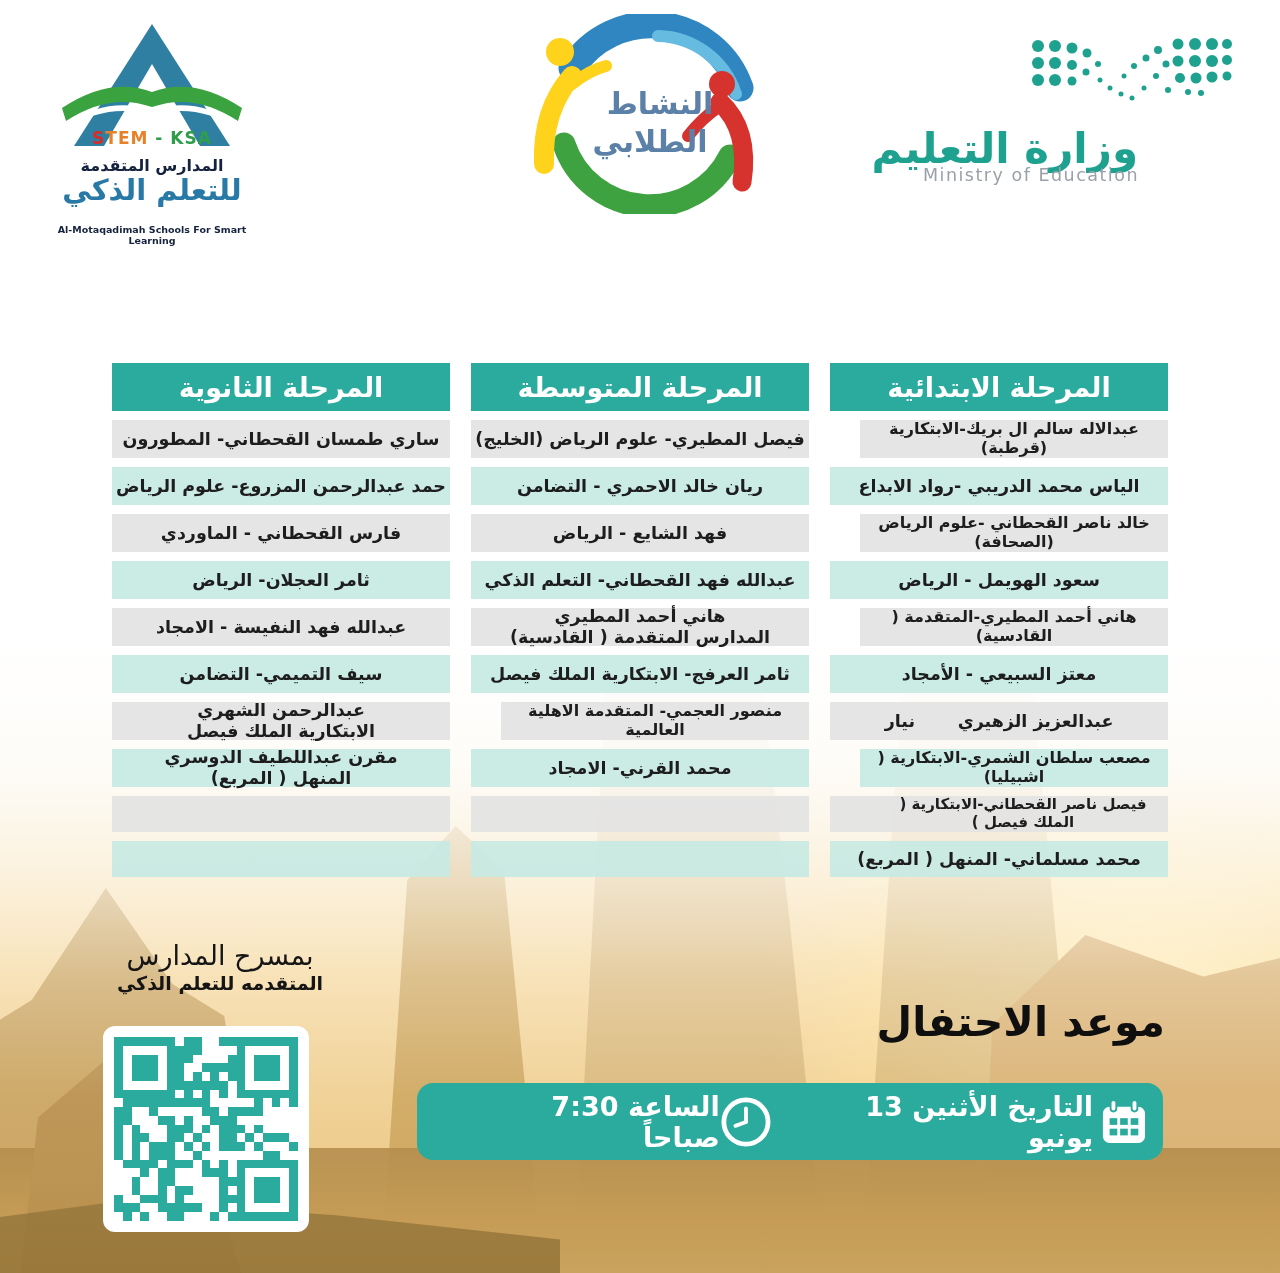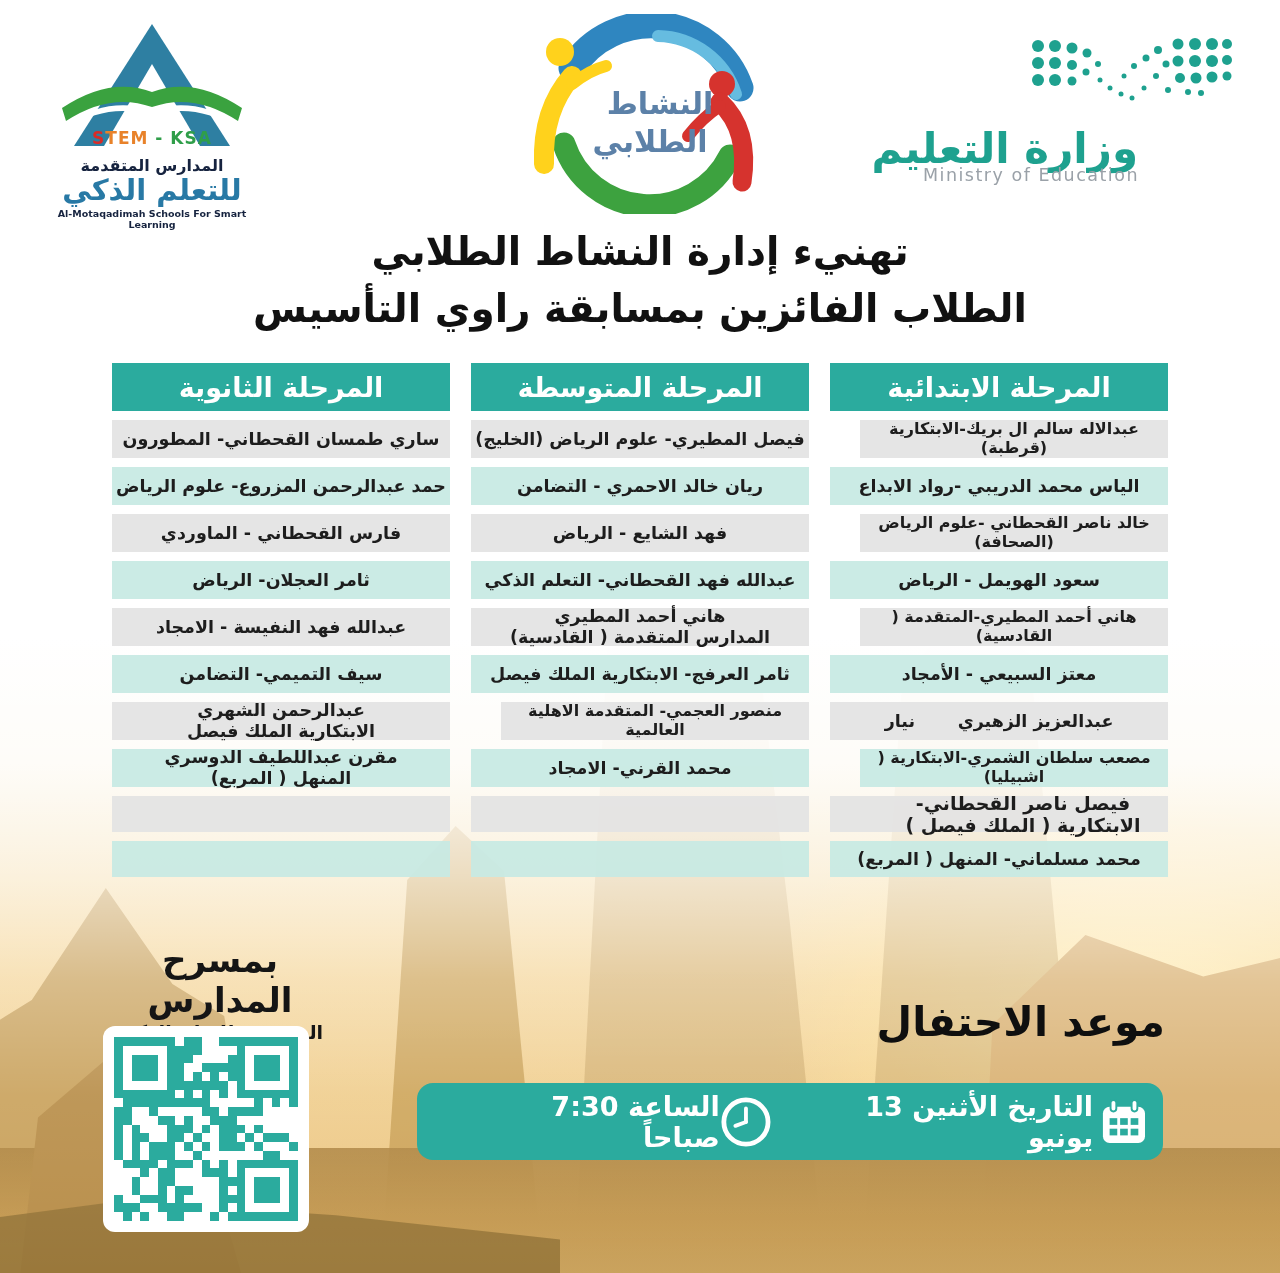--- a/index.html
+++ b/index.html
@@ -38,21 +38,21 @@
 
   .content{position:absolute;inset:0;}
 
   
   .logo-stem{position:absolute;left:52px;top:22px;width:200px;text-align:center;color:#16233f;}
   .logo-stem svg{display:block;margin:0 auto;}
   .stem-line{position:absolute;top:106px;left:0;width:100%;font-size:17px;font-weight:bold;letter-spacing:1px;}
   .stem-line .p1{color:#d92b27;} .stem-line .p2{color:#e8822a;} .stem-line .p3{color:#2f9e49;}
   .stem-ar1{font-size:16px;font-weight:bold;margin-top:8px;}
   .stem-ar2{font-size:29px;font-weight:bold;color:#2879a5;line-height:1.05;}
-  .stem-en{font-size:9.5px;font-weight:bold;margin-top:3px;}
+  .stem-en{font-size:9.5px;font-weight:bold;margin-top:19px;}
 
   
   .logo-activity{position:absolute;left:498px;top:14px;}
 
   
   .moe-dots{position:absolute;right:46px;top:36px;}
   .moe-ar{position:absolute;right:142px;top:124px;font-size:42px;font-weight:bold;color:#1ea18f;}
   .moe-en{position:absolute;right:141px;top:165px;font-size:17.5px;color:#9aa1a8;letter-spacing:1.5px;}
 
   
@@ -62,26 +62,26 @@
   
   .tables{position:absolute;left:112px;top:363px;width:1056px;display:flex;gap:21px;}
   .col{width:338px;flex:0 0 auto;}
   .col-header{height:48px;background:#2bab9e;color:#fff;font-weight:bold;font-size:27px;
     display:flex;align-items:center;justify-content:center;}
   .row{display:flex;align-items:center;justify-content:center;height:38px;margin-top:9px;
     font-weight:bold;color:#1d1d1d;font-size:17.5px;text-align:center;white-space:pre-line;line-height:1.18;}
   .row.gray{background:rgba(227,227,227,.93);}
   .row.teal{background:rgba(199,234,227,.93);}
   .row.sm{font-size:16px;margin-left:30px;}
-  .row.xs{font-size:19px;padding-left:48px;}
+  .row.xs{font-size:15px;padding-left:48px;}
   .row.short{height:36px;}
 
   
   .venue{position:absolute;left:98px;top:940px;width:244px;text-align:center;color:#151515;}
-  .venue-l1{font-size:34px;font-weight:bold;}
+  .venue-l1{font-size:27px;font-weight:normal;}
   .venue-l2{font-size:19px;font-weight:bold;margin-top:1px;}
   .qr{position:absolute;left:103px;top:1026px;width:206px;height:206px;background:#fff;border-radius:12px;
     box-sizing:border-box;padding:11px;}
   .qr-grid{width:184px;height:184px;display:grid;grid-template-columns:repeat(21,1fr);grid-template-rows:repeat(21,1fr);}
   .qr-grid .m{background:#2bab9e;}
 
   
   .event-heading{position:absolute;top:998px;right:115px;font-size:41px;font-weight:bold;color:#0f0f0f;}
   .event-bar{position:absolute;left:417px;top:1083px;width:746px;height:77px;background:#2bab9e;border-radius:16px;
     display:flex;align-items:center;justify-content:space-between;box-sizing:border-box;padding:0 16px 0 26px;
@@ -178,24 +178,20 @@
             <circle cx="184" cy="41" r="5.5"></circle>
             <circle cx="199" cy="40" r="4.5"></circle>
           <circle cx="160" cy="56" r="3"></circle>
             <circle cx="173" cy="57" r="3"></circle>
         </g>
       </svg>
       <div class="moe-ar">وزارة التعليم</div>
       <div class="moe-en">Ministry of Education</div>
     </div>
 
-    <div class="title">
-      <div>تهنيء إدارة النشاط الطلابي</div>
-      <div>الطلاب الفائزين بمسابقة راوي التأسيس</div>
-    </div>
 
     <div class="tables">
       <div class="col">
         <div class="col-header">المرحلة الابتدائية</div>
         <div>
             <div class="row gray sm">عبدالاله سالم ال بريك-الابتكارية (قرطبة)</div>
             <div class="row teal">الياس محمد الدريبي  -رواد الابداع</div>
             <div class="row gray sm">خالد ناصر القحطاني -علوم الرياض (الصحافة)</div>
             <div class="row teal">سعود الهويمل - الرياض</div>
             <div class="row gray sm">هاني أحمد المطيري-المتقدمة ( القادسية)</div>

